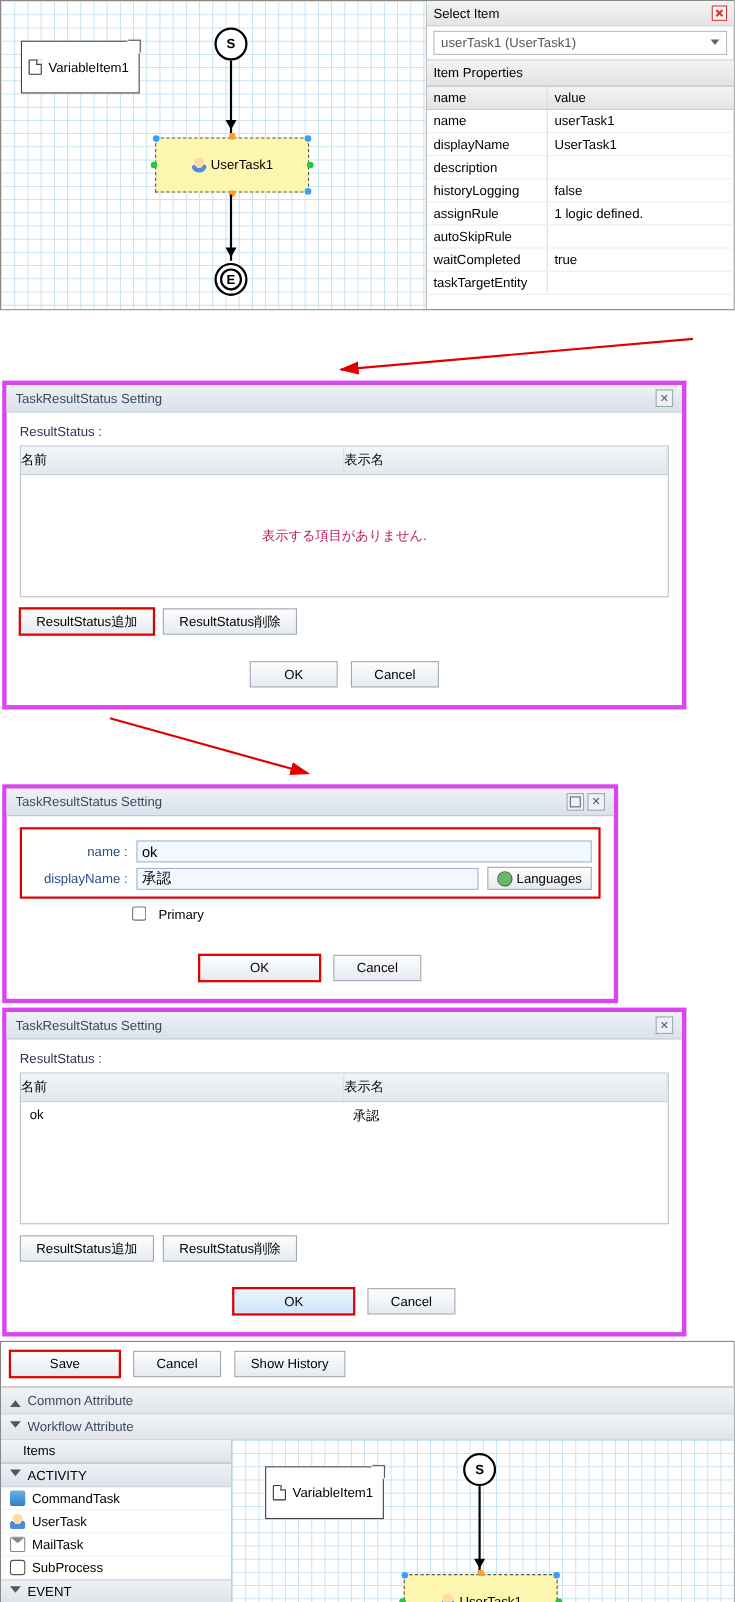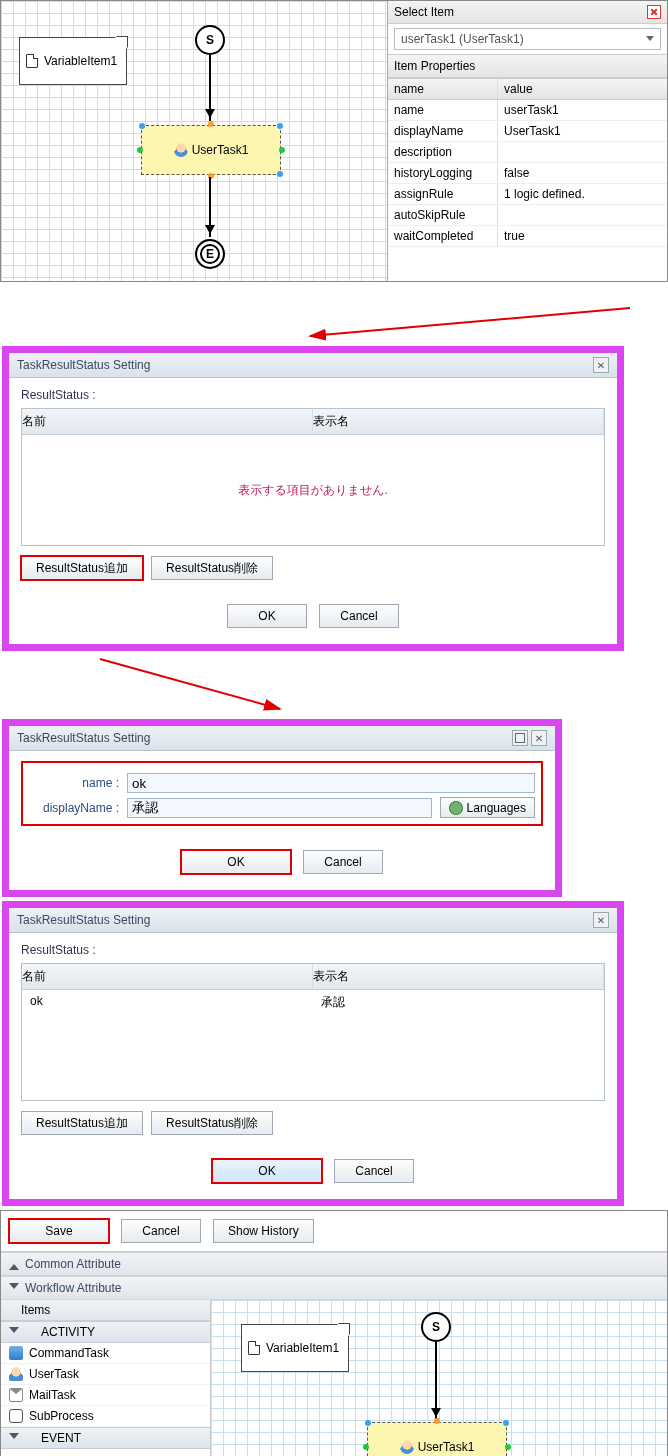--- a/index.html
+++ b/index.html
@@ -70,21 +70,21 @@
   .prop-table{flex:1;border-top:1px solid #ccc;overflow:hidden;}
   .pt-head,.pt-row{display:flex;}
   .pt-head{background:linear-gradient(#f4f4f4,#e4e4e4);border-bottom:1px solid #ccc;}
   .pt-cell{padding:3px 6px;}
   .pt-cell.c1{width:110px;border-right:1px solid #ddd;}
   .pt-cell.c2{flex:1;}
   .pt-row{border-bottom:1px solid #eee;}
   .hl-red{outline:2px solid #e00000; outline-offset:-1px;}
 
   
-  .dialog{border:7px solid #d946ef;margin:4px 2px;background:#fff;}
+  .dialog{border:4px solid #d946ef;margin:4px 2px;background:#fff;}
   .dlg-title{background:linear-gradient(#eef2f6,#d9e1ea);border-bottom:1px solid #b9c3cf;
     padding:4px 8px;color:#3a4a60;display:flex;justify-content:space-between;align-items:center;}
   .dlg-close{width:16px;height:16px;border:1px solid #9aa;background:#eef2f6;display:flex;align-items:center;justify-content:center;}
   .dlg-close::before{content:"✕";font-size:10px;color:#556;}
   .dlg-max{width:16px;height:16px;border:1px solid #9aa;background:#eef2f6;margin-right:3px;position:relative;}
   .dlg-max::before{content:"";position:absolute;left:2px;right:2px;top:2px;bottom:2px;border:1px solid #667;}
   .dlg-body{padding:10px 12px;}
   .rs-label{color:#335; margin-bottom:6px; display:block;}
   .rs-table{border:1px solid #b8c2cd;}
   .rs-thead{display:flex;background:linear-gradient(#f2f5f8,#e2e8ee);border-bottom:1px solid #c6ced7;}
@@ -111,21 +111,21 @@
   
   .panel5{border:1px solid #888;}
   .toolbar5{display:flex;gap:12px;padding:8px;border-bottom:1px solid #ccc;}
   .accordion-hdr{background:linear-gradient(#f1f3f6,#e1e5ea);border-top:1px solid #cfd4da;border-bottom:1px solid #cfd4da;padding:4px 8px;display:flex;align-items:center;gap:6px;color:#3a4a60;}
   .chev{width:0;height:0;border:5px solid transparent;}
   .chev.down{border-top:6px solid #556;}
   .chev.up{border-bottom:6px solid #556;}
   .p5-body{display:flex;height:180px;}
   .sidebar{width:210px;border-right:1px solid #ccc;display:flex;flex-direction:column;overflow:hidden;}
   .side-hdr{background:linear-gradient(#f1f3f6,#e1e5ea);padding:3px 20px;border-bottom:1px solid #ccd;}
-  .side-grp{background:linear-gradient(#eef2f6,#dde3ea);padding:3px 8px;border-top:1px solid #ccd;border-bottom:1px solid #ccd;display:flex;align-items:center;gap:22px;}
+  .side-grp{background:linear-gradient(#eef2f6,#dde3ea);padding:3px 8px;border-top:1px solid #ccd;border-bottom:1px solid #ccd;display:flex;align-items:center;gap:6px;}
   .side-item{padding:3px 8px;display:flex;align-items:center;gap:6px;border-bottom:1px solid #f0f2f4;}
   .side-item .ico{width:14px;height:14px;border-radius:2px;}
   .ico.cmd{background:linear-gradient(#6fb1e8,#2f7fc8);}
   .ico.user{background:radial-gradient(circle at 50% 35%, #ffd9a8 40%, transparent 41%),radial-gradient(circle at 50% 95%, #4a8fd8 55%, transparent 56%);}
   .ico.upd{background:linear-gradient(#f7b24a,#e67e22);}
   .ico.mail{background:#fff;border:1px solid #888;position:relative;}
   .ico.mail::before{content:"";position:absolute;left:0;right:0;top:0;border:6px solid transparent;border-top:5px solid #888;}
   .ico.sub{background:#fff;border:1px solid #555;border-radius:3px;}
   .canvas5{flex:1;position:relative;
     background:
@@ -202,20 +202,24 @@
             <div class="pt-cell c2">1 logic defined.</div>
           </div>
           <div class="pt-row">
             <div class="pt-cell c1">autoSkipRule</div>
             <div class="pt-cell c2"></div>
           </div>
           <div class="pt-row">
             <div class="pt-cell c1">waitCompleted</div>
             <div class="pt-cell c2">true</div>
           </div>
+          <div class="pt-row">
+            <div class="pt-cell c1">taskTargetEntity</div>
+            <div class="pt-cell c2"></div>
+          </div>
         </div>
 
     </div>
   </div>
 </div>
 
 <svg class="arrow-svg" width="660" height="36">
   <defs>
       <marker id="ah1" markerWidth="10" markerHeight="10" refX="8" refY="3" orient="auto">
         <path d="M0,0 L9,3 L0,6 Z" fill="#e00000"></path>
@@ -273,20 +277,24 @@
         <input type="text" value="ok" style="">
       </div>
       <div class="formrow">
         <label>displayName :</label>
         <input type="text" value="承認" style="">
         <span class="lang-btn">
           <span class="globe"></span>
           <span>Languages</span>
         </span>
       </div>
+    </div>
+    <div class="formrow" style="margin-left:98px;margin-top:4px">
+      <input type="checkbox" style="">
+      <span>Primary</span>
     </div>
   </div>
   <div class="dlg-footer">
     <span class="btn hl-red" style="min-width:110px">OK</span>
     <span class="btn">Cancel</span>
   </div>
 </div>
 
 <div class="section dialog" style="width:622px">
   <div class="dlg-title">

